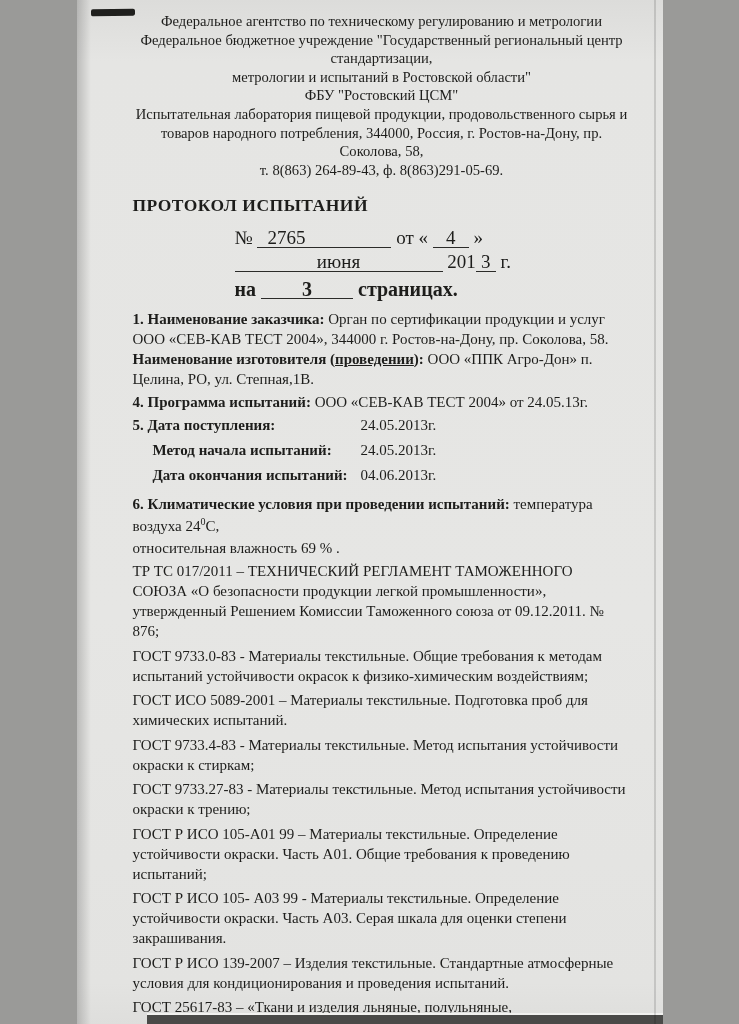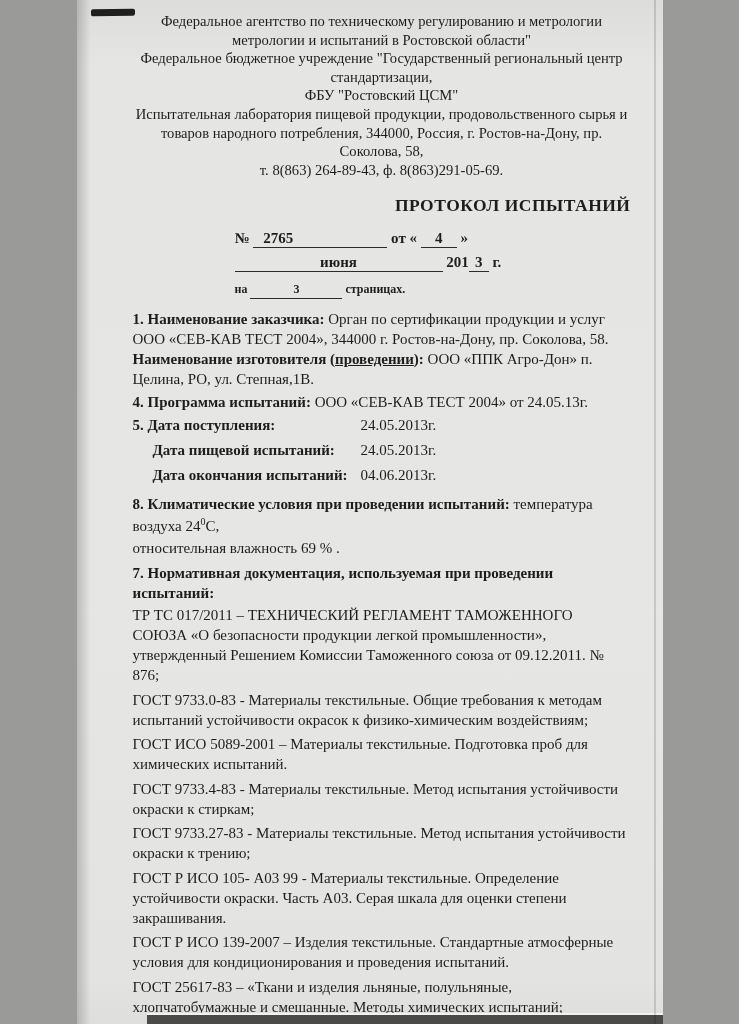--- a/index.html
+++ b/index.html
@@ -32,25 +32,25 @@
   .bottom-bar{
     position:absolute;left:70px;right:0;bottom:0;height:9px;
     background:#4a4a48;border-top:2px solid #f1f1ef;
   }
   .hdr{ text-align:center;line-height:18.6px;font-size:14.6px;}
   .hdr-accred{
     text-align:center;font-weight:bold;font-size:14.8px;margin-top:2px;line-height:19px;
   }
   .hdr-accred .gap{display:inline-block;width:38px;}
   .doc-title{
-    text-align:right;font-weight:bold;font-size:17.5px;letter-spacing:.5px;
+    text-align:left;font-weight:bold;font-size:17.5px;letter-spacing:.5px;
     margin-top:15px;line-height:22px;
   }
-  .num-line{font-weight:bold;margin:10px 0 0 102px;font-size:15px;line-height:24px;}
-  .pages-line{font-weight:bold;margin:4px 0 0 102px;font-size:12px;line-height:22px;}
+  .num-line{font-weight:normal;margin:10px 0 0 102px;font-size:19px;line-height:24px;}
+  .pages-line{font-weight:bold;margin:4px 0 0 102px;font-size:20px;line-height:22px;}
   .u-cell{
     display:inline-block;border-bottom:1.6px solid #2b2b29;
     text-align:center;line-height:18px;vertical-align:baseline;
   }
   .u-num{width:124px;text-align:left;padding-left:10px;}
   .u-day{width:36px;}
   .u-month{width:208px;}
   .u-year{width:20px;}
   .u-pages{width:92px;}
   b{font-weight:bold;}
@@ -76,22 +76,22 @@
 </head>
 <body>
 
 <div class="page">
   <div class="corner-mark"></div>
 
   <div class="content">
 
     <div class="hdr">
       <div>Федеральное агентство по техническому регулированию и метрологии</div>
+      <div>Федеральное бюджетное учреждение "Государственный региональный центр стандартизации,</div>
       <div>метрологии и испытаний в Ростовской области"</div>
-      <div>Федеральное бюджетное учреждение "Государственный региональный центр стандартизации,</div>
       <div>ФБУ "Ростовский ЦСМ"</div>
       <div>Испытательная лаборатория пищевой продукции, продовольственного сырья и</div>
       <div>товаров народного потребления, 344000, Россия, г. Ростов-на-Дону, пр. Соколова, 58,</div>
       <div>т. 8(863) 264-89-43, ф. 8(863)291-05-69.</div>
     </div>
 
     <div class="doc-title">ПРОТОКОЛ ИСПЫТАНИЙ</div>
 
     <div class="num-line">
       <span>№</span>
@@ -118,41 +118,41 @@
     <div class="sec s4">
       <b>4. Программа испытаний:</b><span> ООО «СЕВ-КАВ ТЕСТ 2004» от 24.05.13г.</span>
     </div>
 
     <div class="sec s5">
       <div class="s5-row">
         <b>5.   Дата поступления:</b>
         <span class="val">24.05.2013г.</span>
       </div>
       <div class="s5-row">
-        <b class="s5-ind">Дата пищевой испытаний:</b>
+        <b class="s5-ind">Метод начала испытаний:</b>
         <span class="val">24.05.2013г.</span>
       </div>
       <div class="s5-row">
         <b class="s5-ind">Дата окончания испытаний:</b>
         <span class="val">04.06.2013г.</span>
       </div>
     </div>
 
     <div class="sec s6">
-      <b>8. Климатические условия при проведении испытаний:</b><span> температура воздуха 24</span><sup>0</sup><span>С,</span>
+      <b>6. Климатические условия при проведении испытаний:</b><span> температура воздуха 24</span><sup>0</sup><span>С,</span>
       <div>относительная  влажность  69 % .</div>
     </div>
 
     <div class="sec s7">
-      <b class="s7-head" style="display:block;margin-top:4px;">7. Нормативная документация, используемая при проведении испытаний:</b>
       <div class="doc-item first">ТР ТС 017/2011 – ТЕХНИЧЕСКИЙ РЕГЛАМЕНТ ТАМОЖЕННОГО СОЮЗА «О безопасности продукции легкой промышленности», утвержденный Решением Комиссии Таможенного союза от 09.12.2011. № 876;</div>
       <div class="doc-item">ГОСТ 9733.0-83 - Материалы текстильные. Общие требования к методам испытаний устойчивости окрасок к физико-химическим воздействиям;</div>
       <div class="doc-item">ГОСТ ИСО 5089-2001 – Материалы текстильные. Подготовка проб для химических испытаний.</div>
       <div class="doc-item">ГОСТ 9733.4-83 - Материалы текстильные. Метод испытания устойчивости окраски к стиркам;</div>
       <div class="doc-item">ГОСТ 9733.27-83 - Материалы текстильные. Метод испытания устойчивости окраски к трению;</div>
+      <div class="doc-item">ГОСТ Р ИСО 105-А01 99 – Материалы текстильные. Определение устойчивости окраски. Часть А01. Общие требования к проведению испытаний;</div>
       <div class="doc-item">ГОСТ Р ИСО 105- А03 99 - Материалы текстильные. Определение устойчивости окраски. Часть А03. Серая шкала для оценки степени закрашивания.</div>
       <div class="doc-item">ГОСТ Р ИСО 139-2007 – Изделия текстильные. Стандартные атмосферные условия для кондиционирования и проведения испытаний.</div>
       <div class="doc-item">ГОСТ 25617-83 – «Ткани и изделия льняные, полульняные, хлопчатобумажные и смешанные. Методы химических испытаний;</div>
       <div class="doc-item">ГОСТ 30332-95/ГОСТ Р 50576-93 – Изделия перопуховые. Общие технические условия.</div>
 
     </div>
 
   </div>
 
   <div class="bottom-bar"></div>

